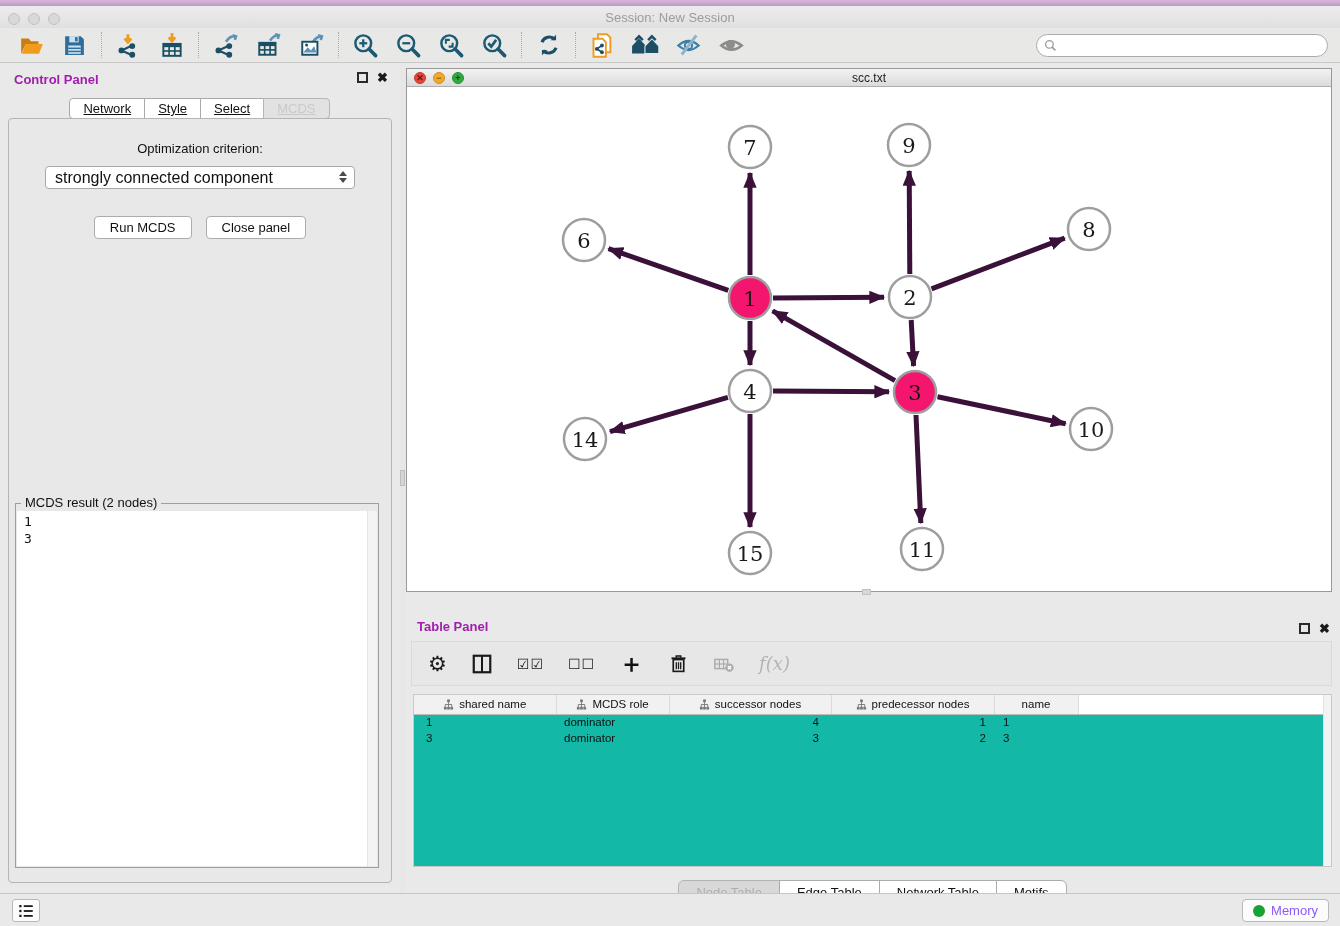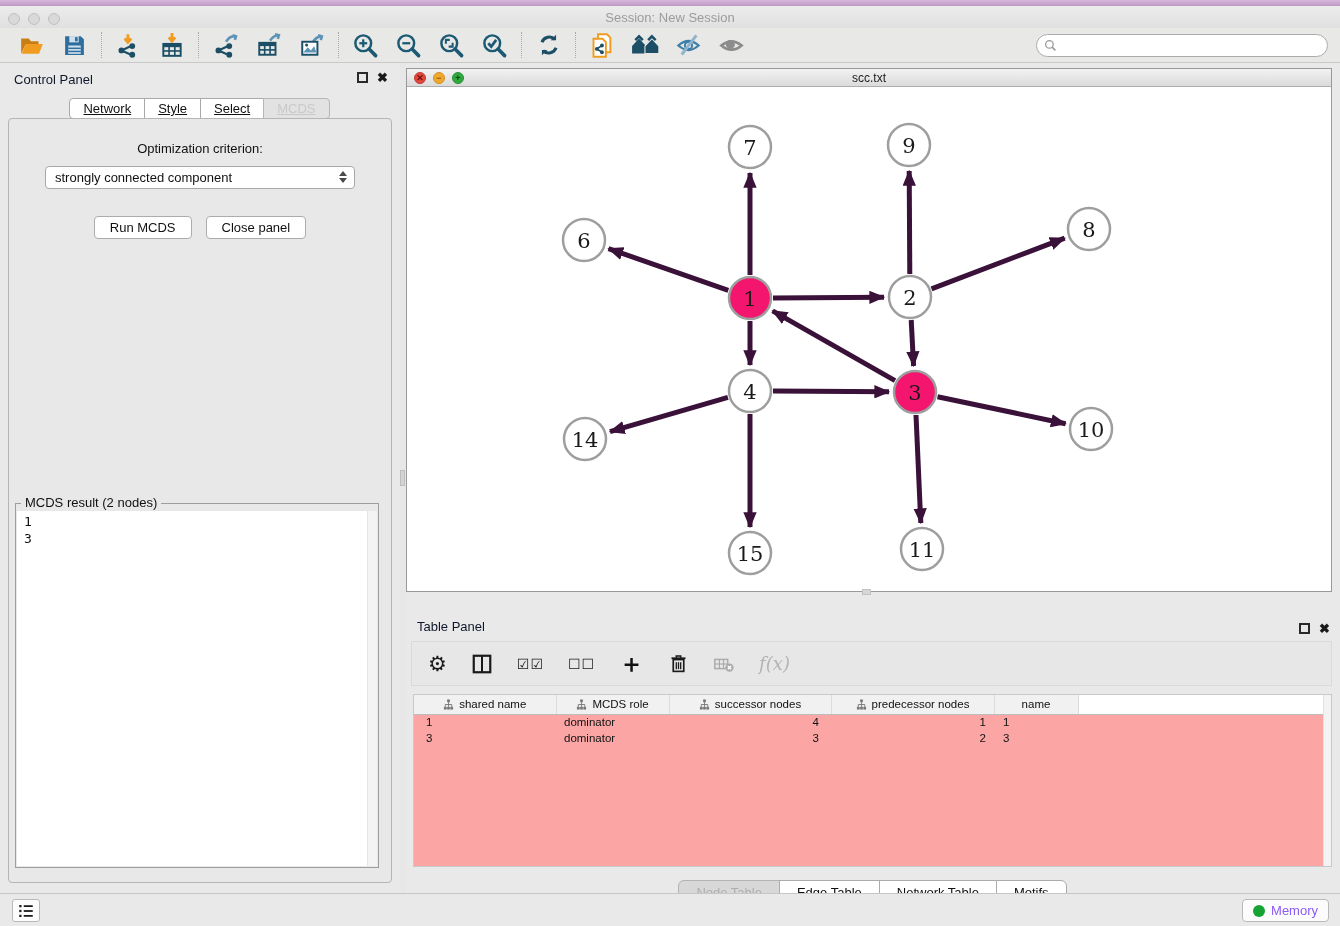--- a/index.html
+++ b/index.html
@@ -19,37 +19,37 @@
   .toolbar { position:absolute; top:28px; left:0; right:0; height:35px; background:#E8E8E6;
     border-bottom:1px solid #C9C9C9; display:flex; align-items:center; padding:0 10px; }
   .tbtn { width:43px; height:30px; display:flex; align-items:center; justify-content:center; border-radius:4px; }
   .tsep { width:1px; height:26px; border-left:1px dotted #A9A9A9; margin:0 5px; }
   .search { margin-left:auto; margin-right:2px; width:292px; height:23px; background:#fff;
     border:1px solid #ABABAB; border-radius:12px; display:flex; align-items:center; padding:0 7px; gap:5px; }
   .search input { border:0; outline:0; flex:1; font-size:12px; background:transparent; }
 
   
   .control-panel { position:absolute; top:63px; left:0; width:400px; bottom:33px; background:#E9E9E9; }
-  .panel-title { font-size:13px; color:#0f172a; }
+  .panel-title { font-size:13px; color:#a21caf;font-weight:bold; }
   .cp-header { position:absolute; top:9px; left:14px; }
   .panel-btns { position:absolute; top:9px; display:flex; gap:9px; align-items:center; }
   .cp-btns { right:12px; }
   .float-glyph { width:11px; height:11px; border:2px solid #2A2A2A; display:inline-block; }
   .close-glyph { font-size:13px; font-weight:bold; color:#1A1A1A; line-height:11px; }
   .cp-tabs { position:absolute; top:35px; left:0; right:0; display:flex; justify-content:center; }
   .cp-tab { height:21px; padding:0 13px; background:#fff; border:1px solid #A9A9A9; margin-left:-1px;
     font-size:13px; display:flex; align-items:center; color:#111;text-decoration:underline; }
   .cp-tab:first-child { border-radius:4px 0 0 4px; }
   .cp-tab:last-child { border-radius:0 4px 4px 0; }
   .cp-tab.active { background:#E2E2E2; color:#C9C9C9; border-color:#B6B6B6; }
   .cp-content { position:absolute; top:55px; left:8px; right:8px; bottom:10px; background:#E8E8E8;
     border:1px solid #B5B5B5; border-radius:4px; }
   .opt-label { margin-top:22px; text-align:center; font-size:13px; color:#111; }
   .opt-select { position:relative; margin:10px 36px 0; height:23px; background:#fff; border:1px solid #A8A8A8;
-    border-radius:4px; display:flex; align-items:center; padding:0 14px 0 9px; font-size:13px; color:#111; }
+    border-radius:4px; display:flex; align-items:center; padding:0 14px 0 9px; font-size:16px; color:#111; }
   .spin { position:absolute; right:7px; top:4px; display:flex; flex-direction:column; gap:2px; }
   .spin i { display:block; width:0; height:0; border-left:4px solid transparent; border-right:4px solid transparent; }
   .spin .up { border-bottom:5px solid #4A4A4A; }
   .spin .dn { border-top:5px solid #4A4A4A; }
   .btn-row { margin-top:12px; display:flex; justify-content:center; gap:14px; }
   .btn { height:23px; padding:0 15px; background:#fff; border:1px solid #ACACAC; border-radius:4px;
     font-size:13px; color:#111; display:flex; align-items:center;margin-top:15px; }
   .result-group { position:absolute; left:6px; right:12px; top:384px; bottom:14px; border:1px solid #9E9E9E; }
   .result-label { position:absolute; top:-9px; left:5px; background:#E8E8E8; padding:0 4px; font-size:13px; color:#111; }
   .result-text { position:absolute; top:7px; left:1px; right:11px; bottom:1px; background:#fff;
@@ -79,21 +79,21 @@
   .table-panel { position:absolute; left:406px; top:595px; right:0; height:295px; background:#E9E9E9;margin-top:19px; }
   .tp-header { position:absolute; top:5px; left:11px; }
   .tp-btns { right:10px; }
   .tp-toolbar { position:absolute; top:27px; left:5px; right:8px; height:45px; background:#E7E7E7;
     border:1px solid #DADADA; display:flex; align-items:center; gap:24px; padding:0 16px; }
   .tp-tool { display:flex; align-items:center; justify-content:center; }
   .gear-glyph { font-size:21px; color:#1A1A1A; line-height:1; }
   .check-glyph { font-size:14px; color:#1A1A1A; letter-spacing:1px; }
   .fx-glyph { font-family:"DejaVu Serif",serif; font-style:italic; font-size:18px; color:#B3B3B3; }
   .plus-glyph { font-size:25px; font-weight:bold; color:#111; line-height:1; }
-  .table-wrap { position:absolute; left:7px; right:8px; top:80px; bottom:42px; background:#fca5a5; border:1px solid #C9C9C9; }
+  .table-wrap { position:absolute; left:7px; right:8px; top:80px; bottom:42px; background:#14b8a6; border:1px solid #C9C9C9; }
   table.node-table { border-collapse:collapse; width:100%; table-layout:fixed; }
   .node-table th { height:19px; background:#F1F1F1; border-right:1px solid #DCDCDC; border-bottom:1px solid #BDBDBD;
     font-size:11.5px; font-weight:normal; color:#111; }
   .node-table th .th-inner { display:flex; align-items:center; justify-content:center; gap:5px; }
   .node-table th.thF { background:#fff; border-right:0; }
   .node-table td { height:16px; font-size:11.5px; color:#111; overflow:hidden; white-space:nowrap; }
   .node-table td.col0 { padding-left:12px; }
   .node-table td.col1 { padding-left:8px; }
   .node-table td.col2 { text-align:right; padding-right:12px; }
   .node-table td.col3 { text-align:right; padding-right:8px; }

